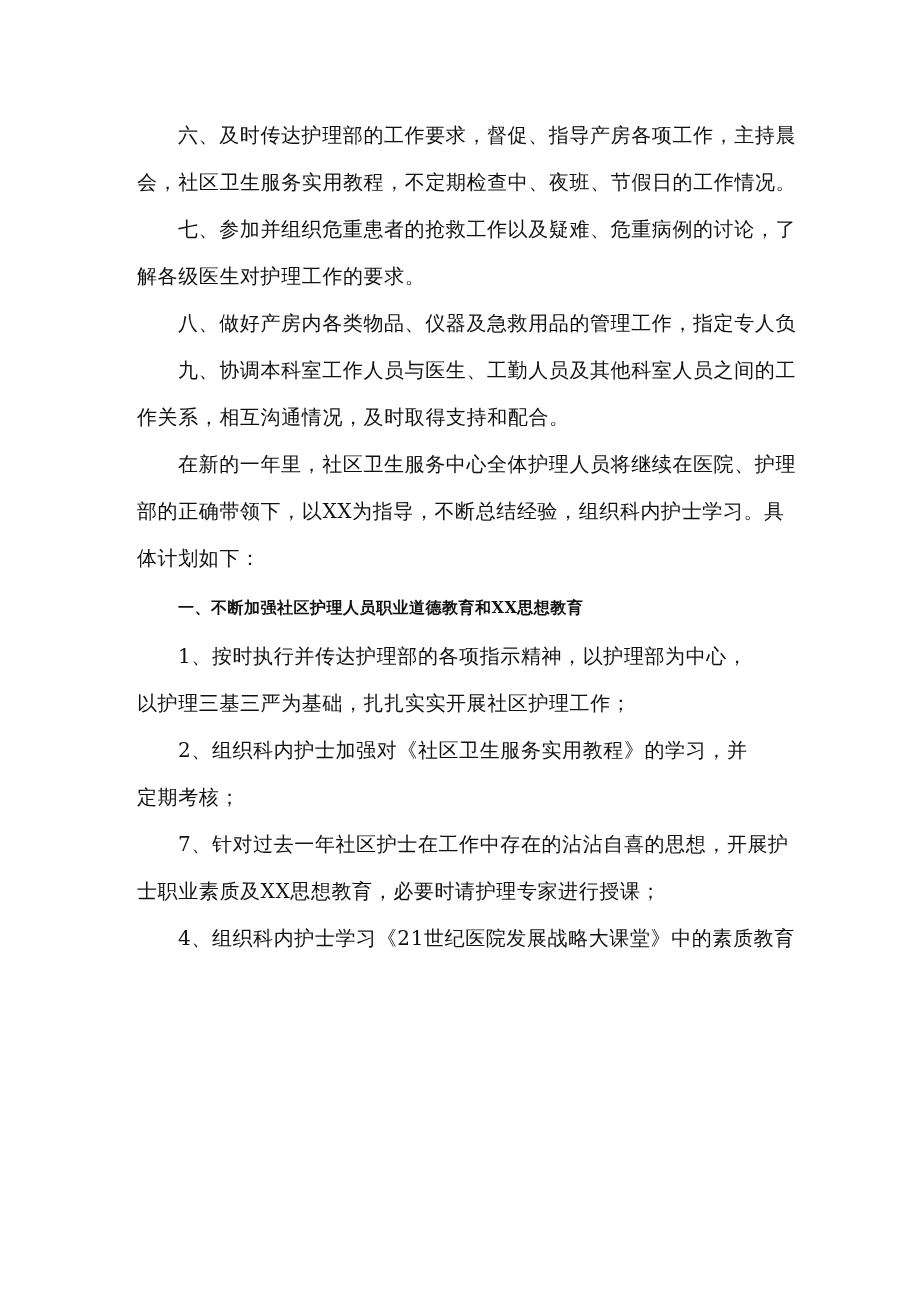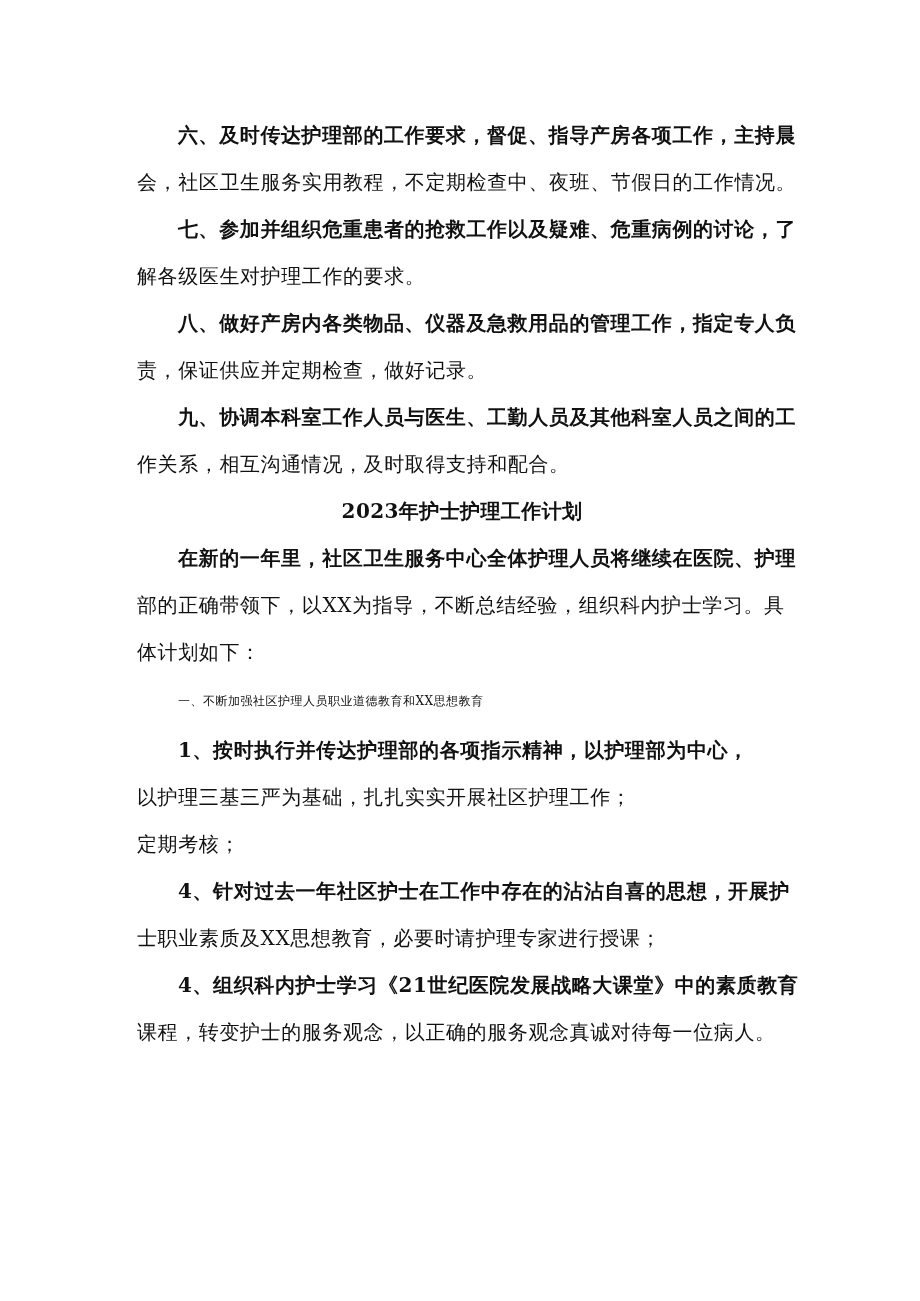--- a/index.html
+++ b/index.html
@@ -22,91 +22,88 @@
       width: 650px;
     }
     .title {
       font-size: 20px;
       line-height: 47px;
       margin: 0;
       text-align: center;
       letter-spacing: 0.4px;
     }
     .heading {
-      font-size: 12px;
+      font-size: 16px;
       line-height: 47px;
       margin: 0;
       text-indent: 41px;
-      font-weight: normal;
+      font-weight: bold;
       letter-spacing: 0.5px;
     }
     .line {
       display: block;
       font-size: 20px;
       line-height: 47px;
       letter-spacing: 0.6px;
       white-space: nowrap;
     }
     .line.indent {
       padding-left: 41px;
-      font-weight: bold;
     }
     .gap { height: 2px; }
   </style>
 </head>
 <body>
 
 <div class="page">
 
   <div>
     <span class="line indent">六、及时传达护理部的工作要求，督促、指导产房各项工作，主持晨</span>
     <span class="line">会，社区卫生服务实用教程，不定期检查中、夜班、节假日的工作情况。</span>
   </div>
 
   <div>
     <span class="line indent">七、参加并组织危重患者的抢救工作以及疑难、危重病例的讨论，了</span>
     <span class="line">解各级医生对护理工作的要求。</span>
   </div>
 
   <div>
     <span class="line indent">八、做好产房内各类物品、仪器及急救用品的管理工作，指定专人负</span>
-    <span class="line">责，保证供应并定期检查，做好记录。</span>
   </div>
 
   <div>
     <span class="line indent">九、协调本科室工作人员与医生、工勤人员及其他科室人员之间的工</span>
     <span class="line">作关系，相互沟通情况，及时取得支持和配合。</span>
   </div>
 
-  <h2 class="title">2023年护士护理工作计划</h2>
 
   <div>
     <span class="line indent">在新的一年里，社区卫生服务中心全体护理人员将继续在医院、护理</span>
     <span class="line">部的正确带领下，以XX为指导，不断总结经验，组织科内护士学习。具</span>
     <span class="line">体计划如下：</span>
   </div>
 
   <div class="gap"></div>
 
   <h3 class="heading">一、不断加强社区护理人员职业道德教育和XX思想教育</h3>
 
   <div class="gap"></div>
 
   <div>
     <span class="line indent">1、按时执行并传达护理部的各项指示精神，以护理部为中心，</span>
     <span class="line">以护理三基三严为基础，扎扎实实开展社区护理工作；</span>
   </div>
 
   <div>
+    <span class="line indent">2、组织科内护士加强对《社区卫生服务实用教程》的学习，并</span>
     <span class="line">定期考核；</span>
   </div>
 
   <div>
-    <span class="line indent">4、针对过去一年社区护士在工作中存在的沾沾自喜的思想，开展护</span>
+    <span class="line indent">7、针对过去一年社区护士在工作中存在的沾沾自喜的思想，开展护</span>
     <span class="line">士职业素质及XX思想教育，必要时请护理专家进行授课；</span>
   </div>
 
   <div>
     <span class="line indent">4、组织科内护士学习《21世纪医院发展战略大课堂》中的素质教育</span>
-    <span class="line">课程，转变护士的服务观念，以正确的服务观念真诚对待每一位病人。</span>
   </div>
 
 </div>
 
 </body></html>

